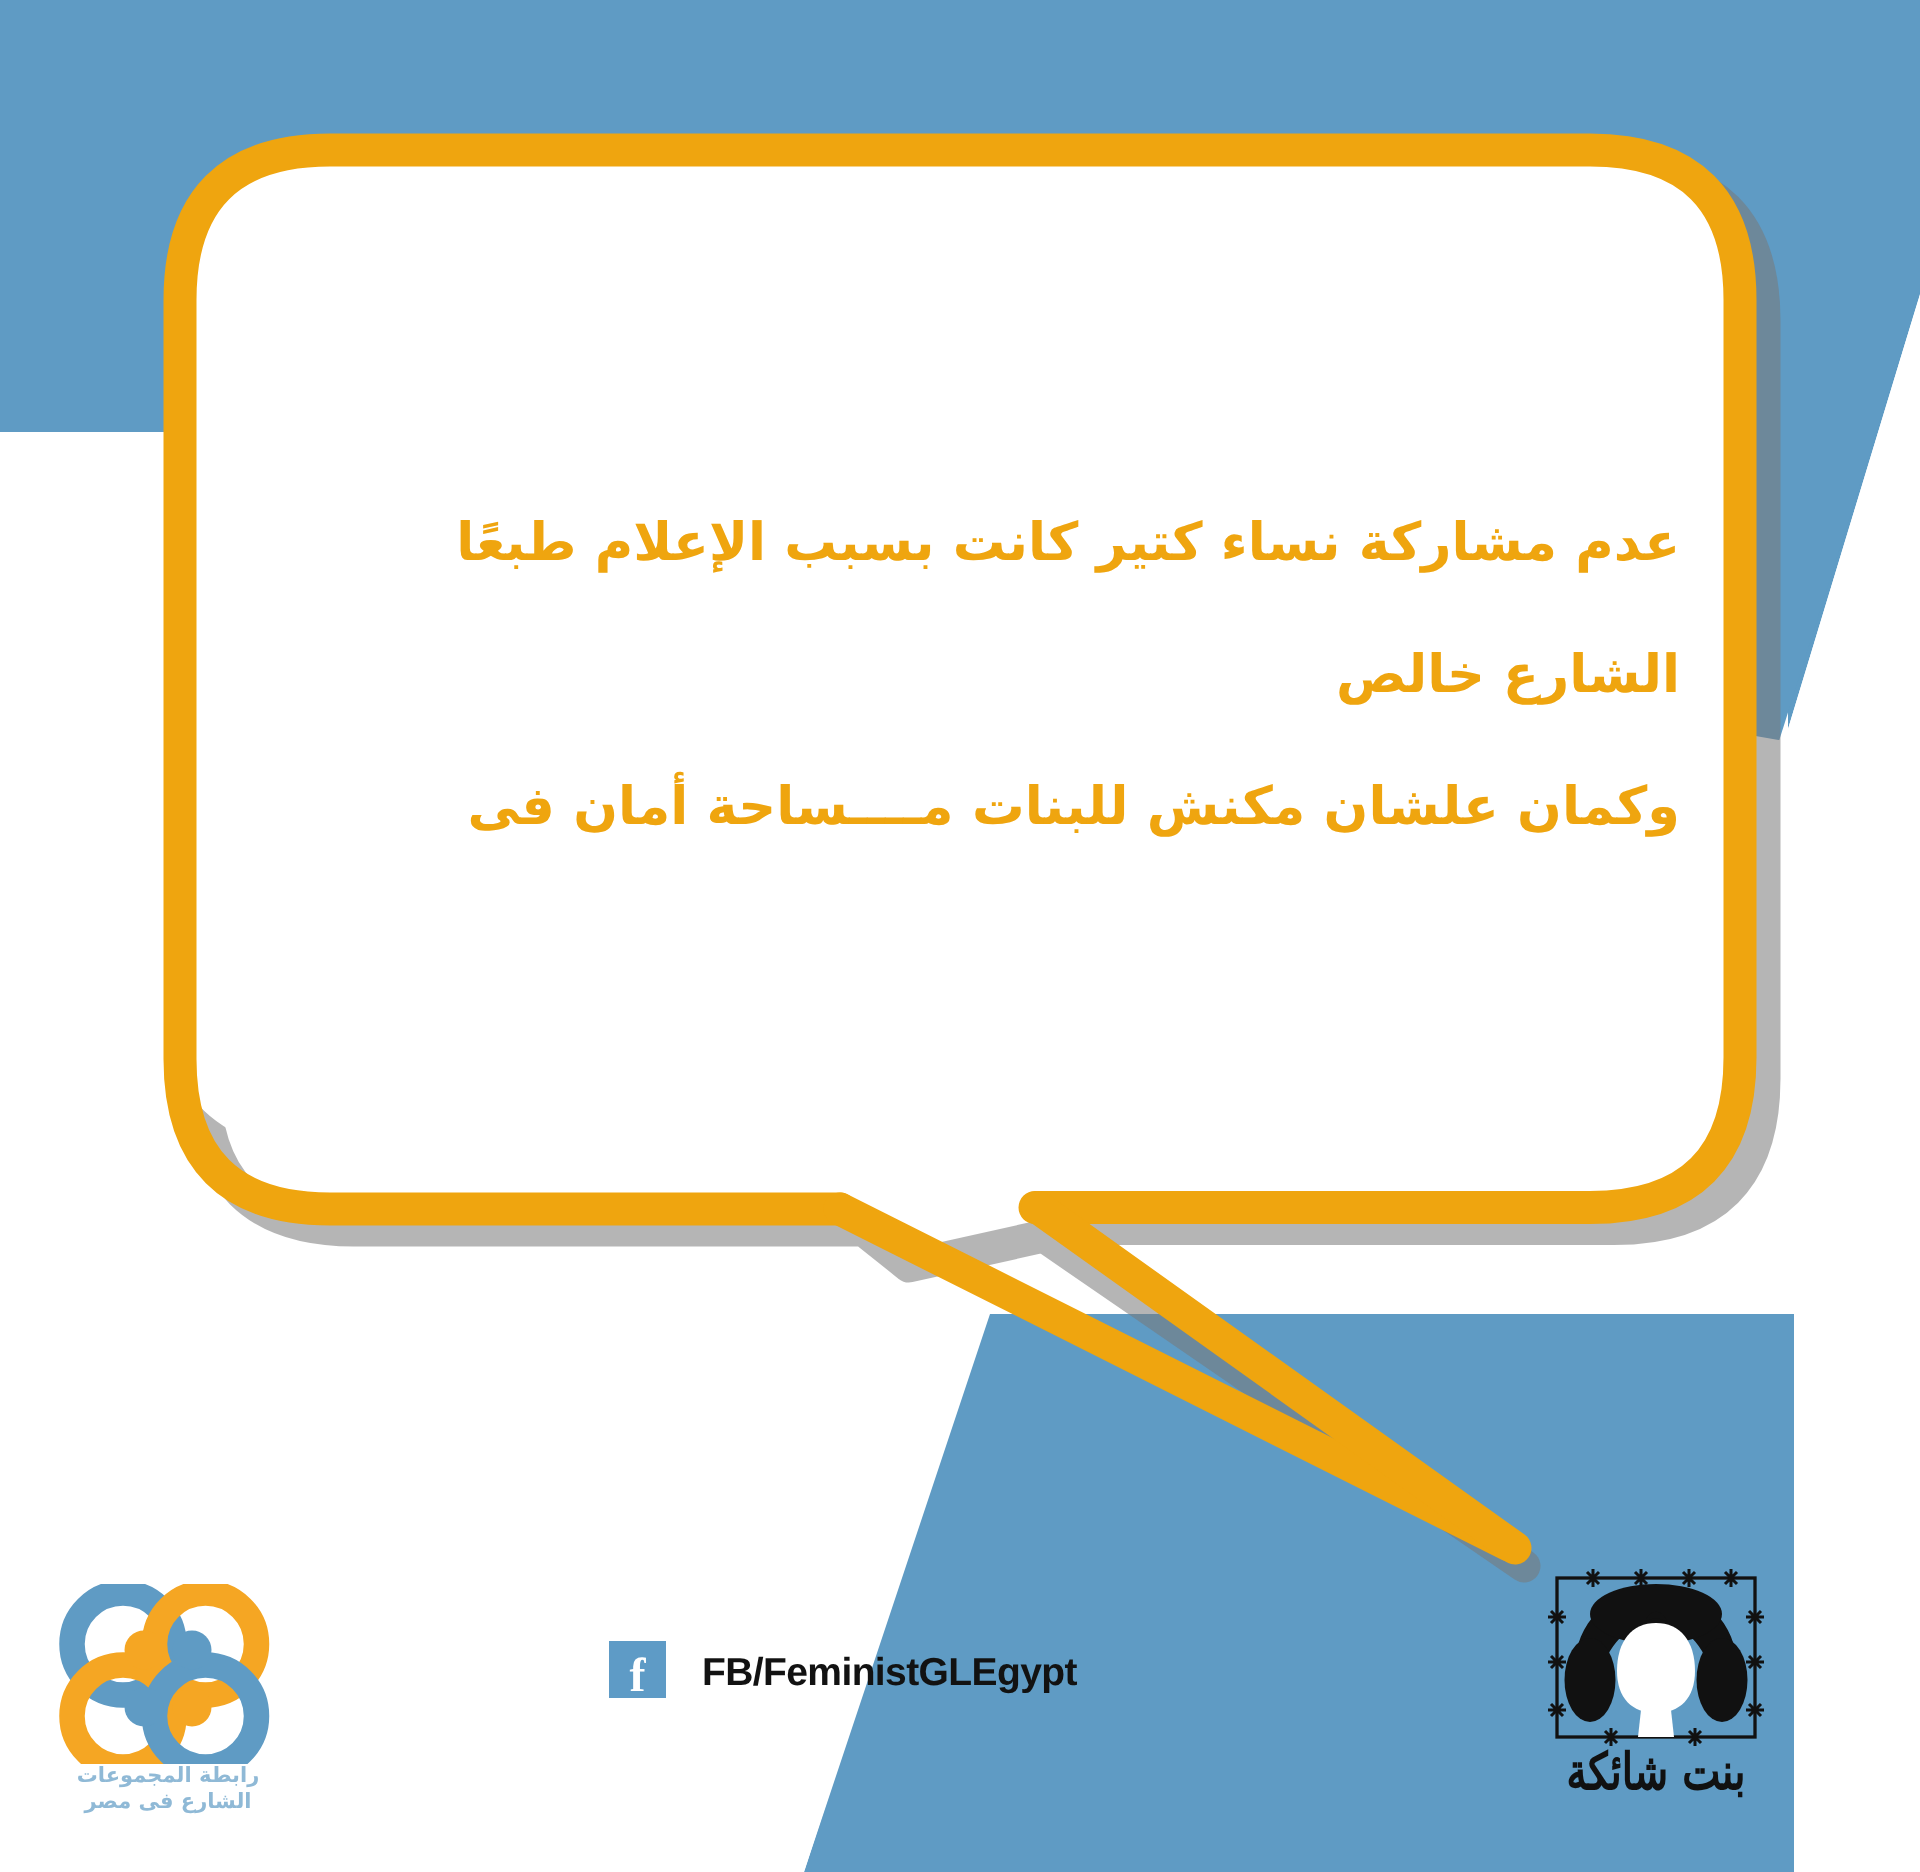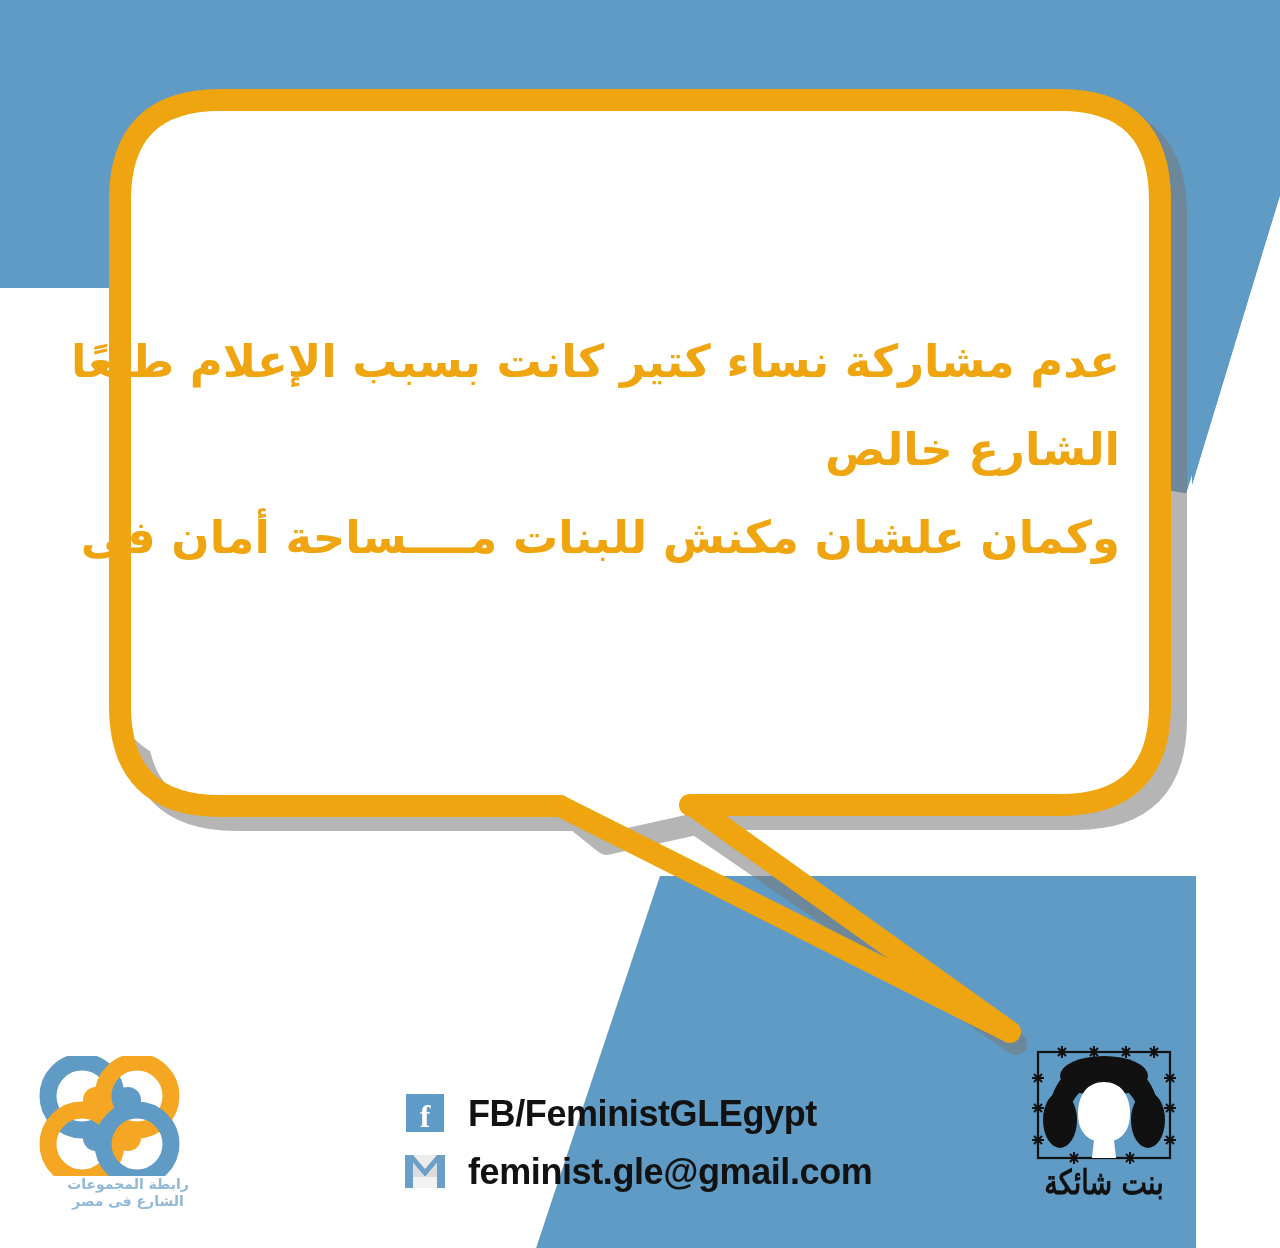--- a/index.html
+++ b/index.html
@@ -40,21 +40,21 @@
   .quote {
     position: absolute;
     left: 130px;
     top: 318px;
     width: 990px;
     direction: rtl;
     unicode-bidi: plaintext;
     color: #EFA50F;
     font-family: "DejaVu Sans", sans-serif;
     font-weight: bold;
-    font-size: 45px;
+    font-size: 35px;
     line-height: 88px;
     letter-spacing: 0px;
   }
   .quote-line {
     display: block;
     white-space: nowrap;
   }
 
   
   .footer-contact {
@@ -71,21 +71,21 @@
   .contact-icon {
     width: 42px;
     height: 42px;
     flex: 0 0 42px;
     position: relative;
     margin-right: 22px;
   }
   .contact-text {
     font-family: "Liberation Sans", sans-serif;
     font-weight: bold;
-    font-size: 36px;
+    font-size: 26px;
     color: #121212;
     letter-spacing: -0.4px;
     white-space: nowrap;
   }
 
   
   .fb-square {
     position: absolute;
     left: 2px; top: 1px;
     width: 38px; height: 38px;
@@ -113,21 +113,21 @@
   
   .logo-left {
     position: absolute;
     left: 24px;
     top: 1056px;
     width: 176px;
     height: 180px;
   }
   .logo-left-caption {
     position: absolute;
-    left: 16px;
+    left: 0;
     top: 120px;
     width: 176px;
     text-align: center;
     direction: rtl;
     color: #8FB9D6;
     font-family: "DejaVu Sans", sans-serif;
     font-size: 14px;
     line-height: 17px;
     font-weight: bold;
   }
@@ -208,36 +208,20 @@
   <div class="footer-contact">
 
     <div class="contact-row">
       <span class="contact-icon">
         <span class="fb-square"></span>
         <span class="fb-f">f</span>
       </span>
       <span class="contact-text">FB/FeministGLEgypt</span>
     </div>
 
-    <div class="contact-row">
-      <span class="contact-icon">
-        <span class="gmail-wrap">
-          <svg viewBox="0 0 40 33" width="40" height="33" xmlns="http://www.w3.org/2000/svg" aria-hidden="true">
-            <rect x="0" y="0" width="40" height="33" fill="#ECECEC"></rect>
-            <polygon points="0,0 8,0 8,33 0,33" fill="#6B9FC8"></polygon>
-            <polygon points="32,0 40,0 40,33 32,33" fill="#6B9FC8"></polygon>
-            <polygon points="8,0 20,14 32,0 32,8 20,22 8,8" fill="#6B9FC8"></polygon>
-            <polygon points="8,8 20,22 32,8 32,33 8,33" fill="#F2F2F2"></polygon>
-            <polygon points="8,8 20,22 8,22" fill="#DCDCDC"></polygon>
-            <polygon points="32,8 20,22 32,22" fill="#DCDCDC"></polygon>
-          </svg>
-        </span>
-      </span>
-      <span class="contact-text">feminist.gle@gmail.com</span>
-    </div>
 
   </div>
 
   <div class="logo-left">
     <svg viewBox="0 0 176 120" width="176" height="120" xmlns="http://www.w3.org/2000/svg" aria-hidden="true">
 
       <circle cx="58" cy="40" r="34" fill="none" stroke="#5F9BC4" stroke-width="17"></circle>
       <circle cx="113" cy="40" r="34" fill="none" stroke="#F5A623" stroke-width="17"></circle>
       <circle cx="58" cy="88" r="34" fill="none" stroke="#F5A623" stroke-width="17"></circle>
       <circle cx="113" cy="88" r="34" fill="none" stroke="#5F9BC4" stroke-width="17"></circle>

